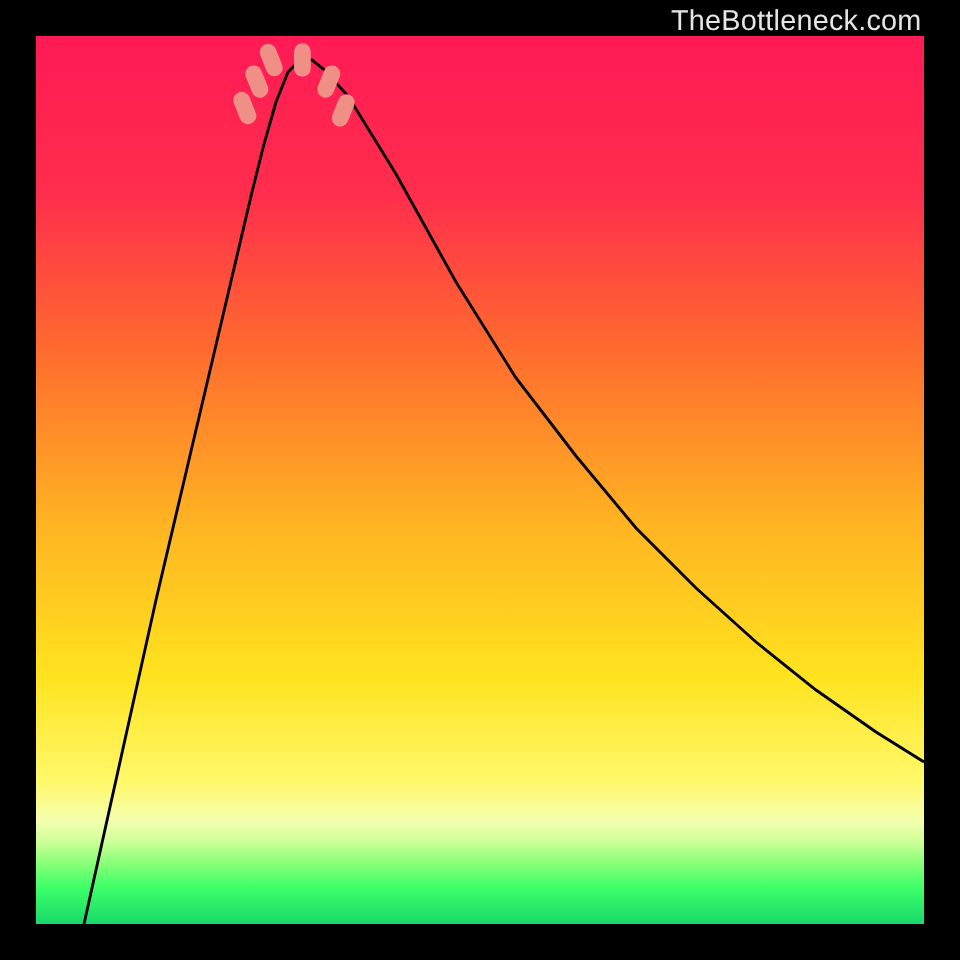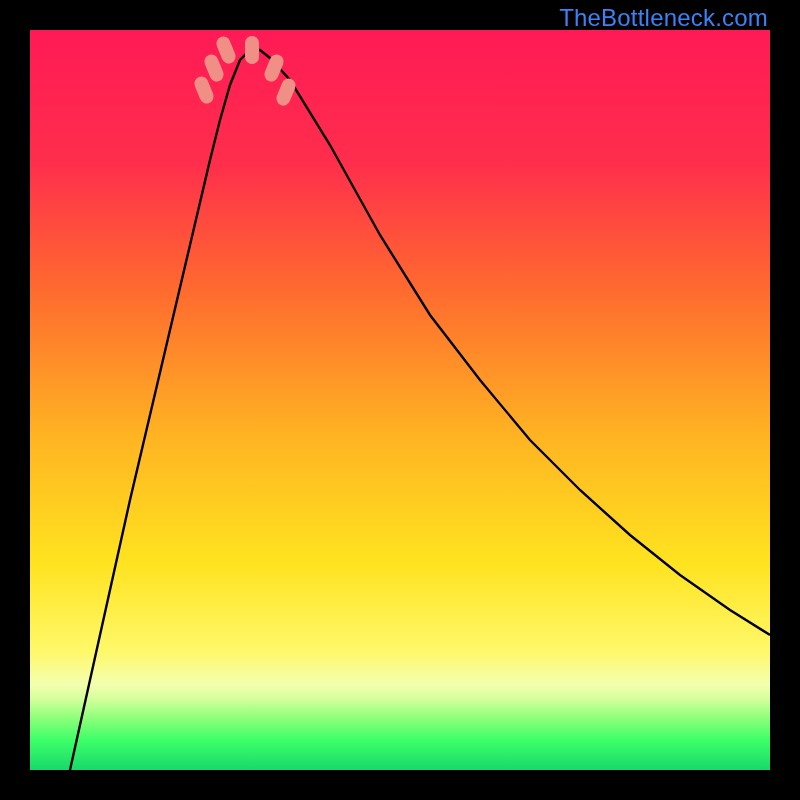--- a/index.html
+++ b/index.html
@@ -32,21 +32,21 @@
     top: 0;
     width: 100%;
     height: 100%;
   }
   .watermark {
     position: absolute;
     top: 4px;
     right: 32px;
     font-family: Arial, Helvetica, sans-serif;
     font-size: 24px;
-    color: #3b82f6;
+    color: #e5e5e5;
     font-weight: 500;
     letter-spacing: 0.2px;
   }
   svg.curve {
     position: absolute;
     left: 0;
     top: 0;
     width: 740px;
     height: 740px;
     overflow: visible;

